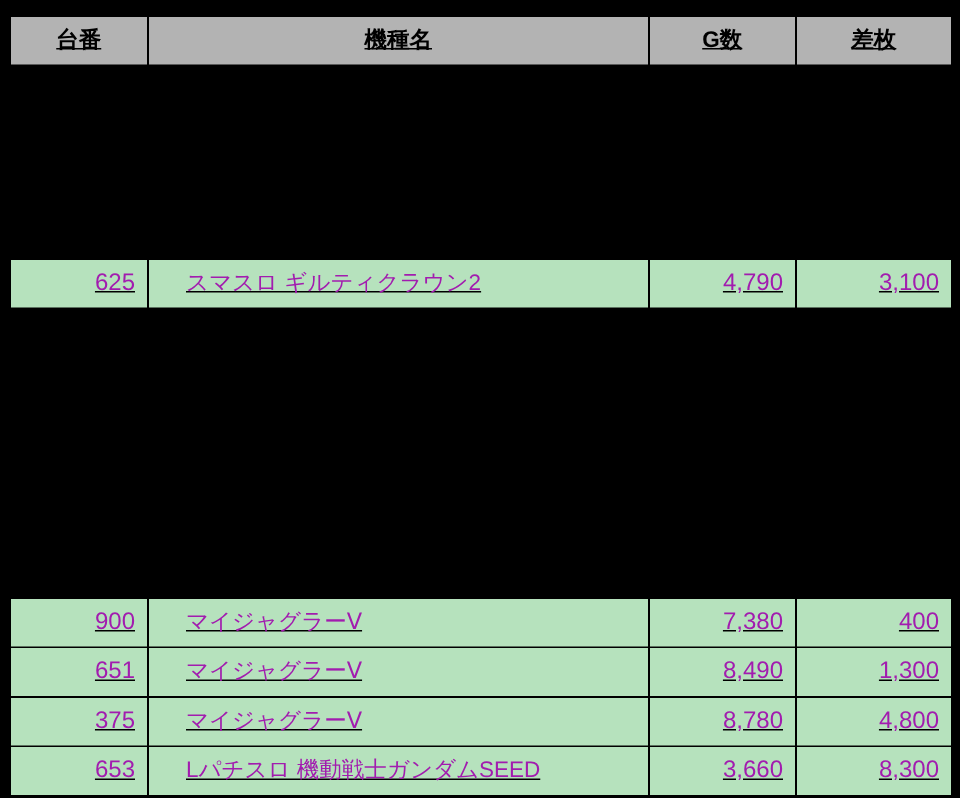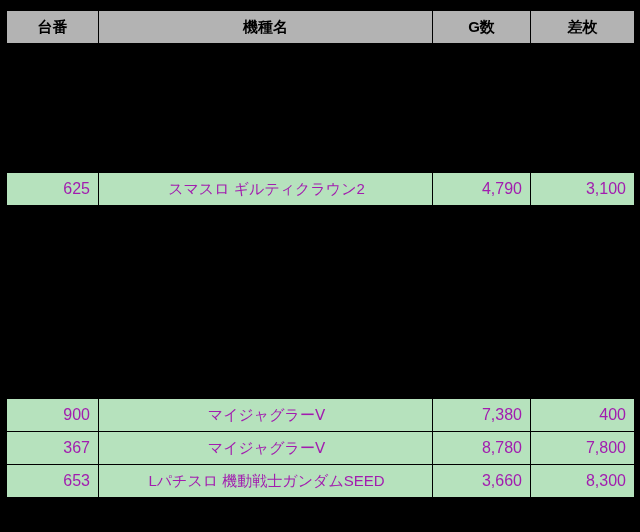--- a/index.html
+++ b/index.html
@@ -18,20 +18,21 @@
     height: 532px;
     position: relative;
     background: #000000;
   }
   table.grid {
     border-collapse: collapse;
     table-layout: fixed;
     width: 628px;
     margin-left: 6px;
     margin-top: 10px;
+    text-decoration: underline;
   }
   table.grid col.c-dai   { width: 92px; }
   table.grid col.c-name  { width: 334px; }
   table.grid col.c-game  { width: 98px; }
   table.grid col.c-diff  { width: 104px; }
 
   table.grid th, table.grid td {
     height: 32px;
     padding: 0 6px;
     font-size: 15px;
@@ -54,22 +55,22 @@
     background: #b6e2bd;
     color: #a21caf;
     border: 1px solid #000000;
   }
   tr.data td.num {
     text-align: right;
     padding-right: 8px;
     font-size: 16px;
   }
   tr.data td.name {
-    text-align: center;
-    padding-left: 8px;
+    text-align: left;
+    padding-left: 25px;
     font-size: 15px;
   }
   
   tr.blank td {
     background: #000000;
     border: none;
     color: #000000;
   }
 </style>
 </head>
@@ -158,24 +159,30 @@
           <td>&nbsp;</td>
           <td>&nbsp;</td>
         </tr>
         <tr class="data">
           <td class="num">900</td>
           <td class="name">マイジャグラーⅤ</td>
           <td class="num">7,380</td>
           <td class="num">400</td>
         </tr>
         <tr class="data">
-          <td class="num">367</td>
+          <td class="num">651</td>
+          <td class="name">マイジャグラーⅤ</td>
+          <td class="num">8,490</td>
+          <td class="num">1,300</td>
+        </tr>
+        <tr class="data">
+          <td class="num">375</td>
           <td class="name">マイジャグラーⅤ</td>
           <td class="num">8,780</td>
-          <td class="num">7,800</td>
+          <td class="num">4,800</td>
         </tr>
         <tr class="data">
           <td class="num">653</td>
           <td class="name">Lパチスロ 機動戦士ガンダムSEED</td>
           <td class="num">3,660</td>
           <td class="num">8,300</td>
         </tr>
       </tbody>
   </table>
 </div>

